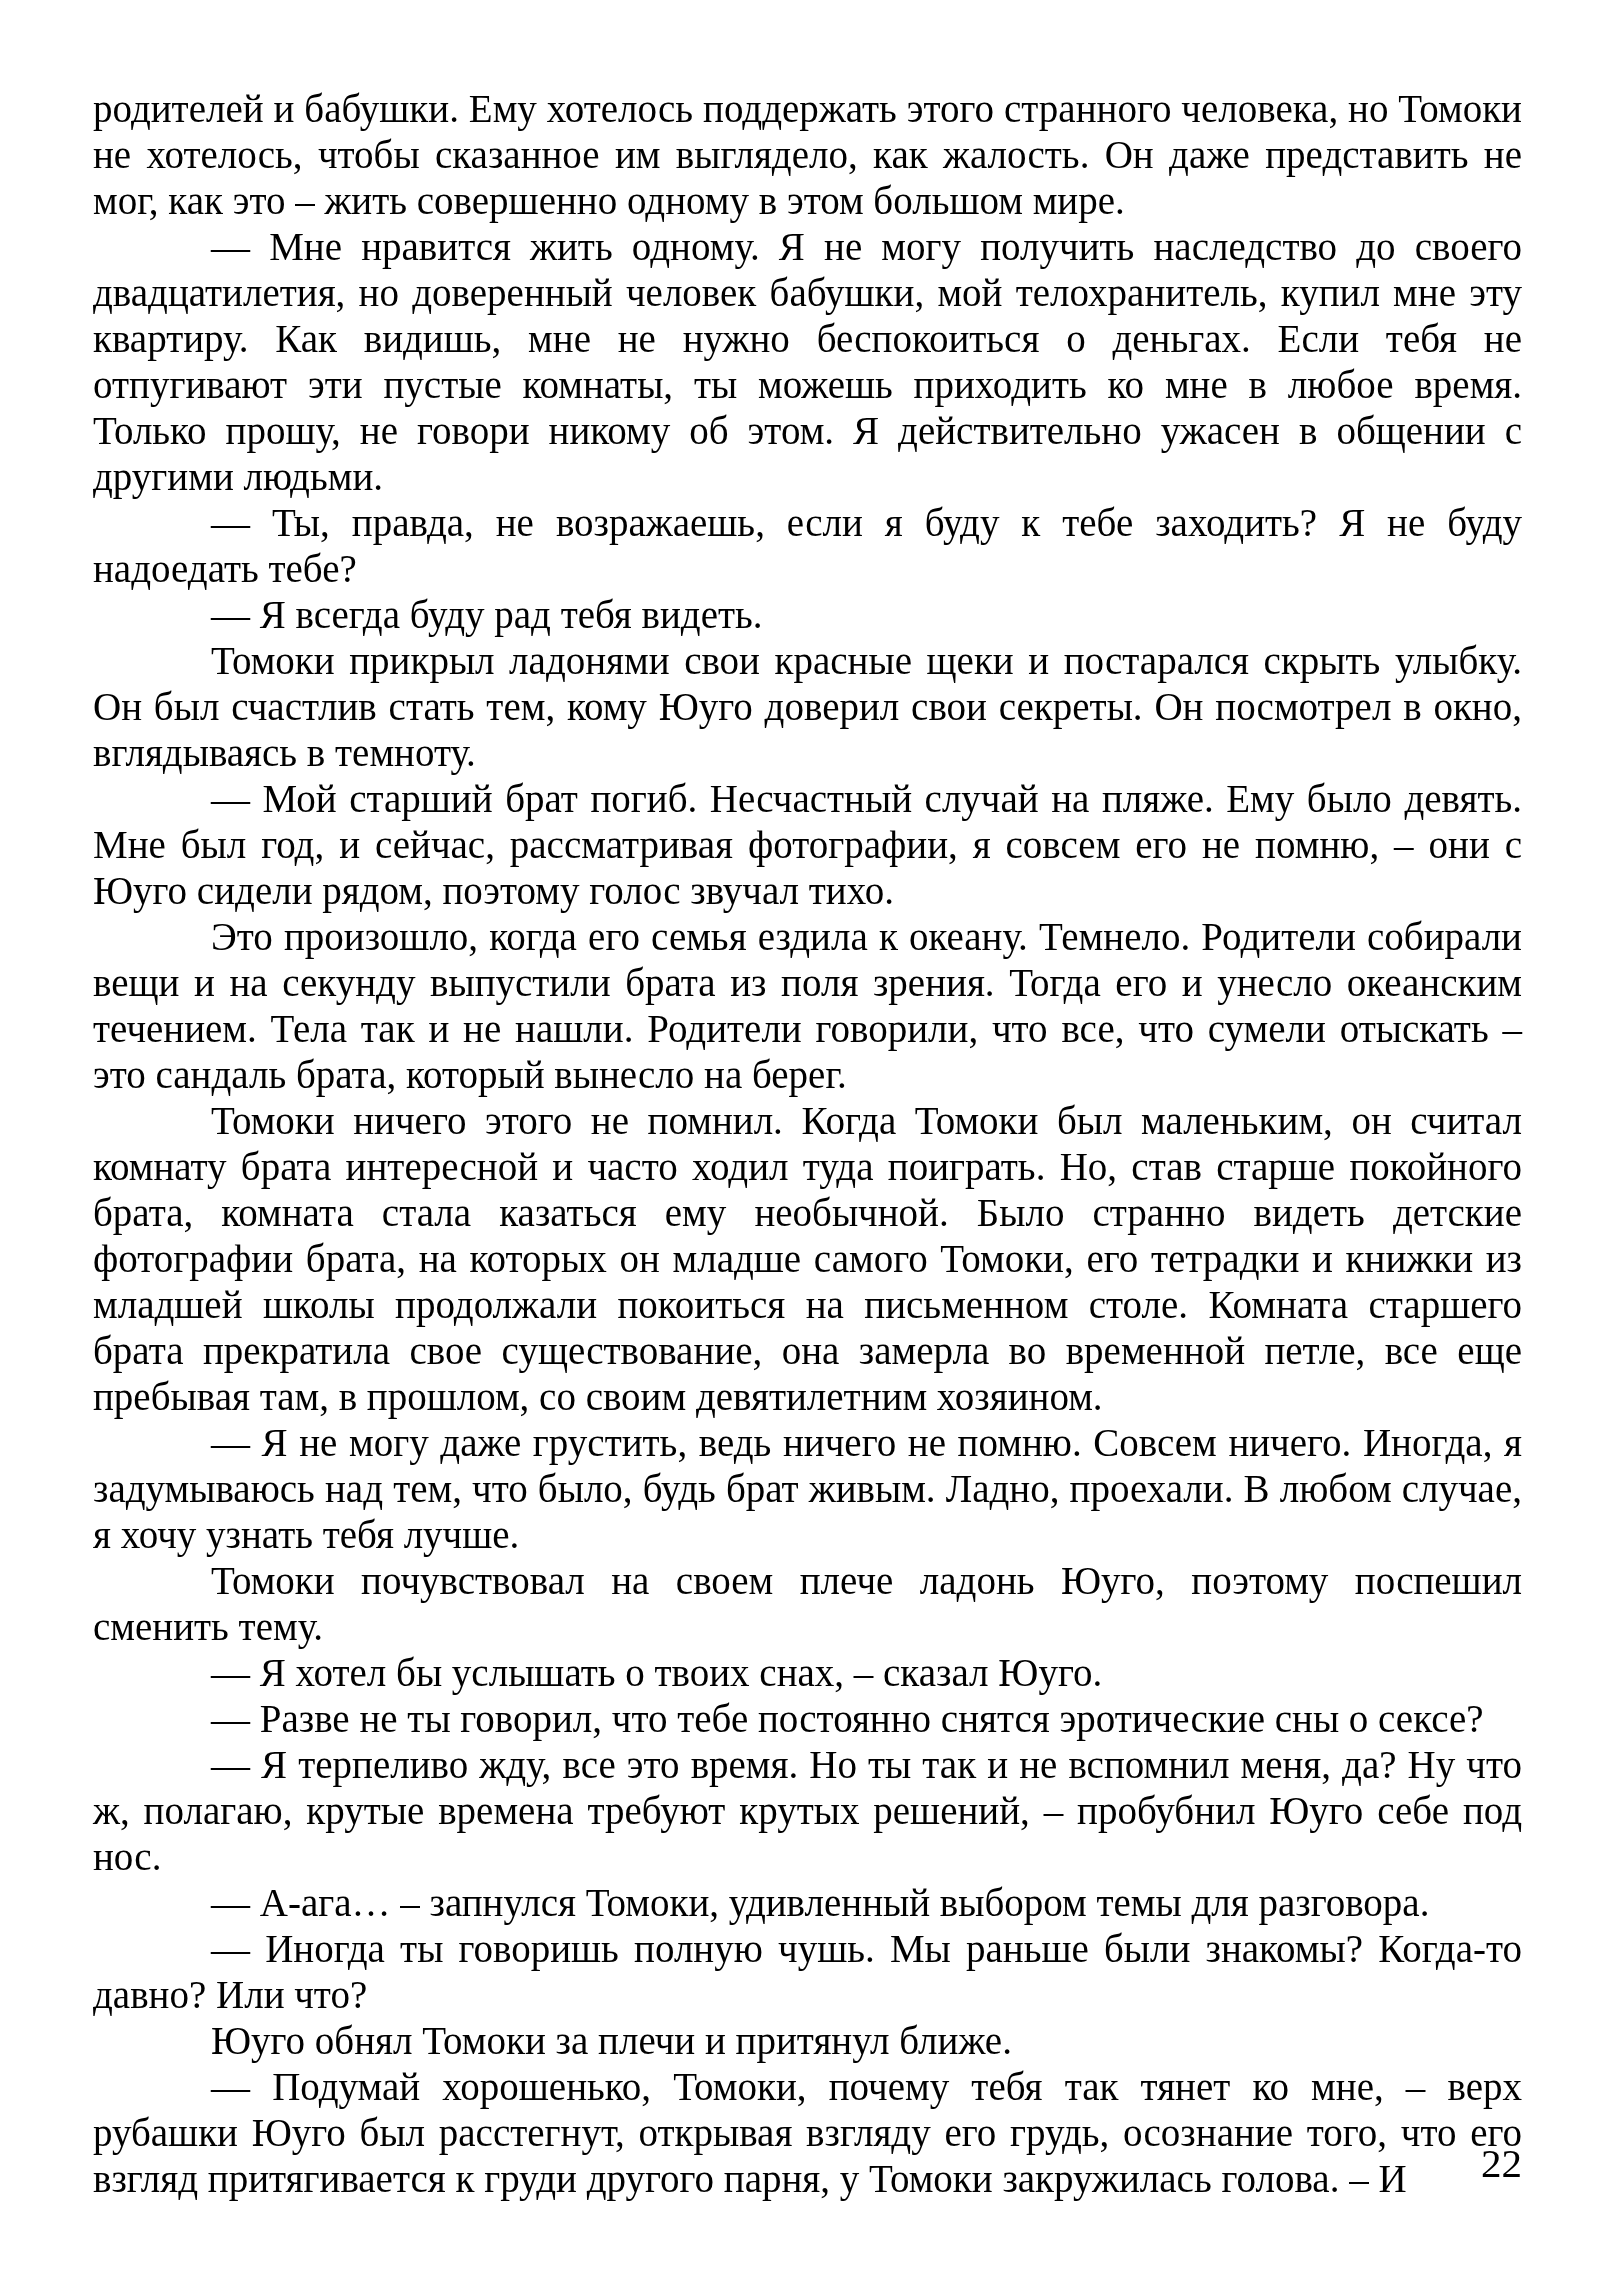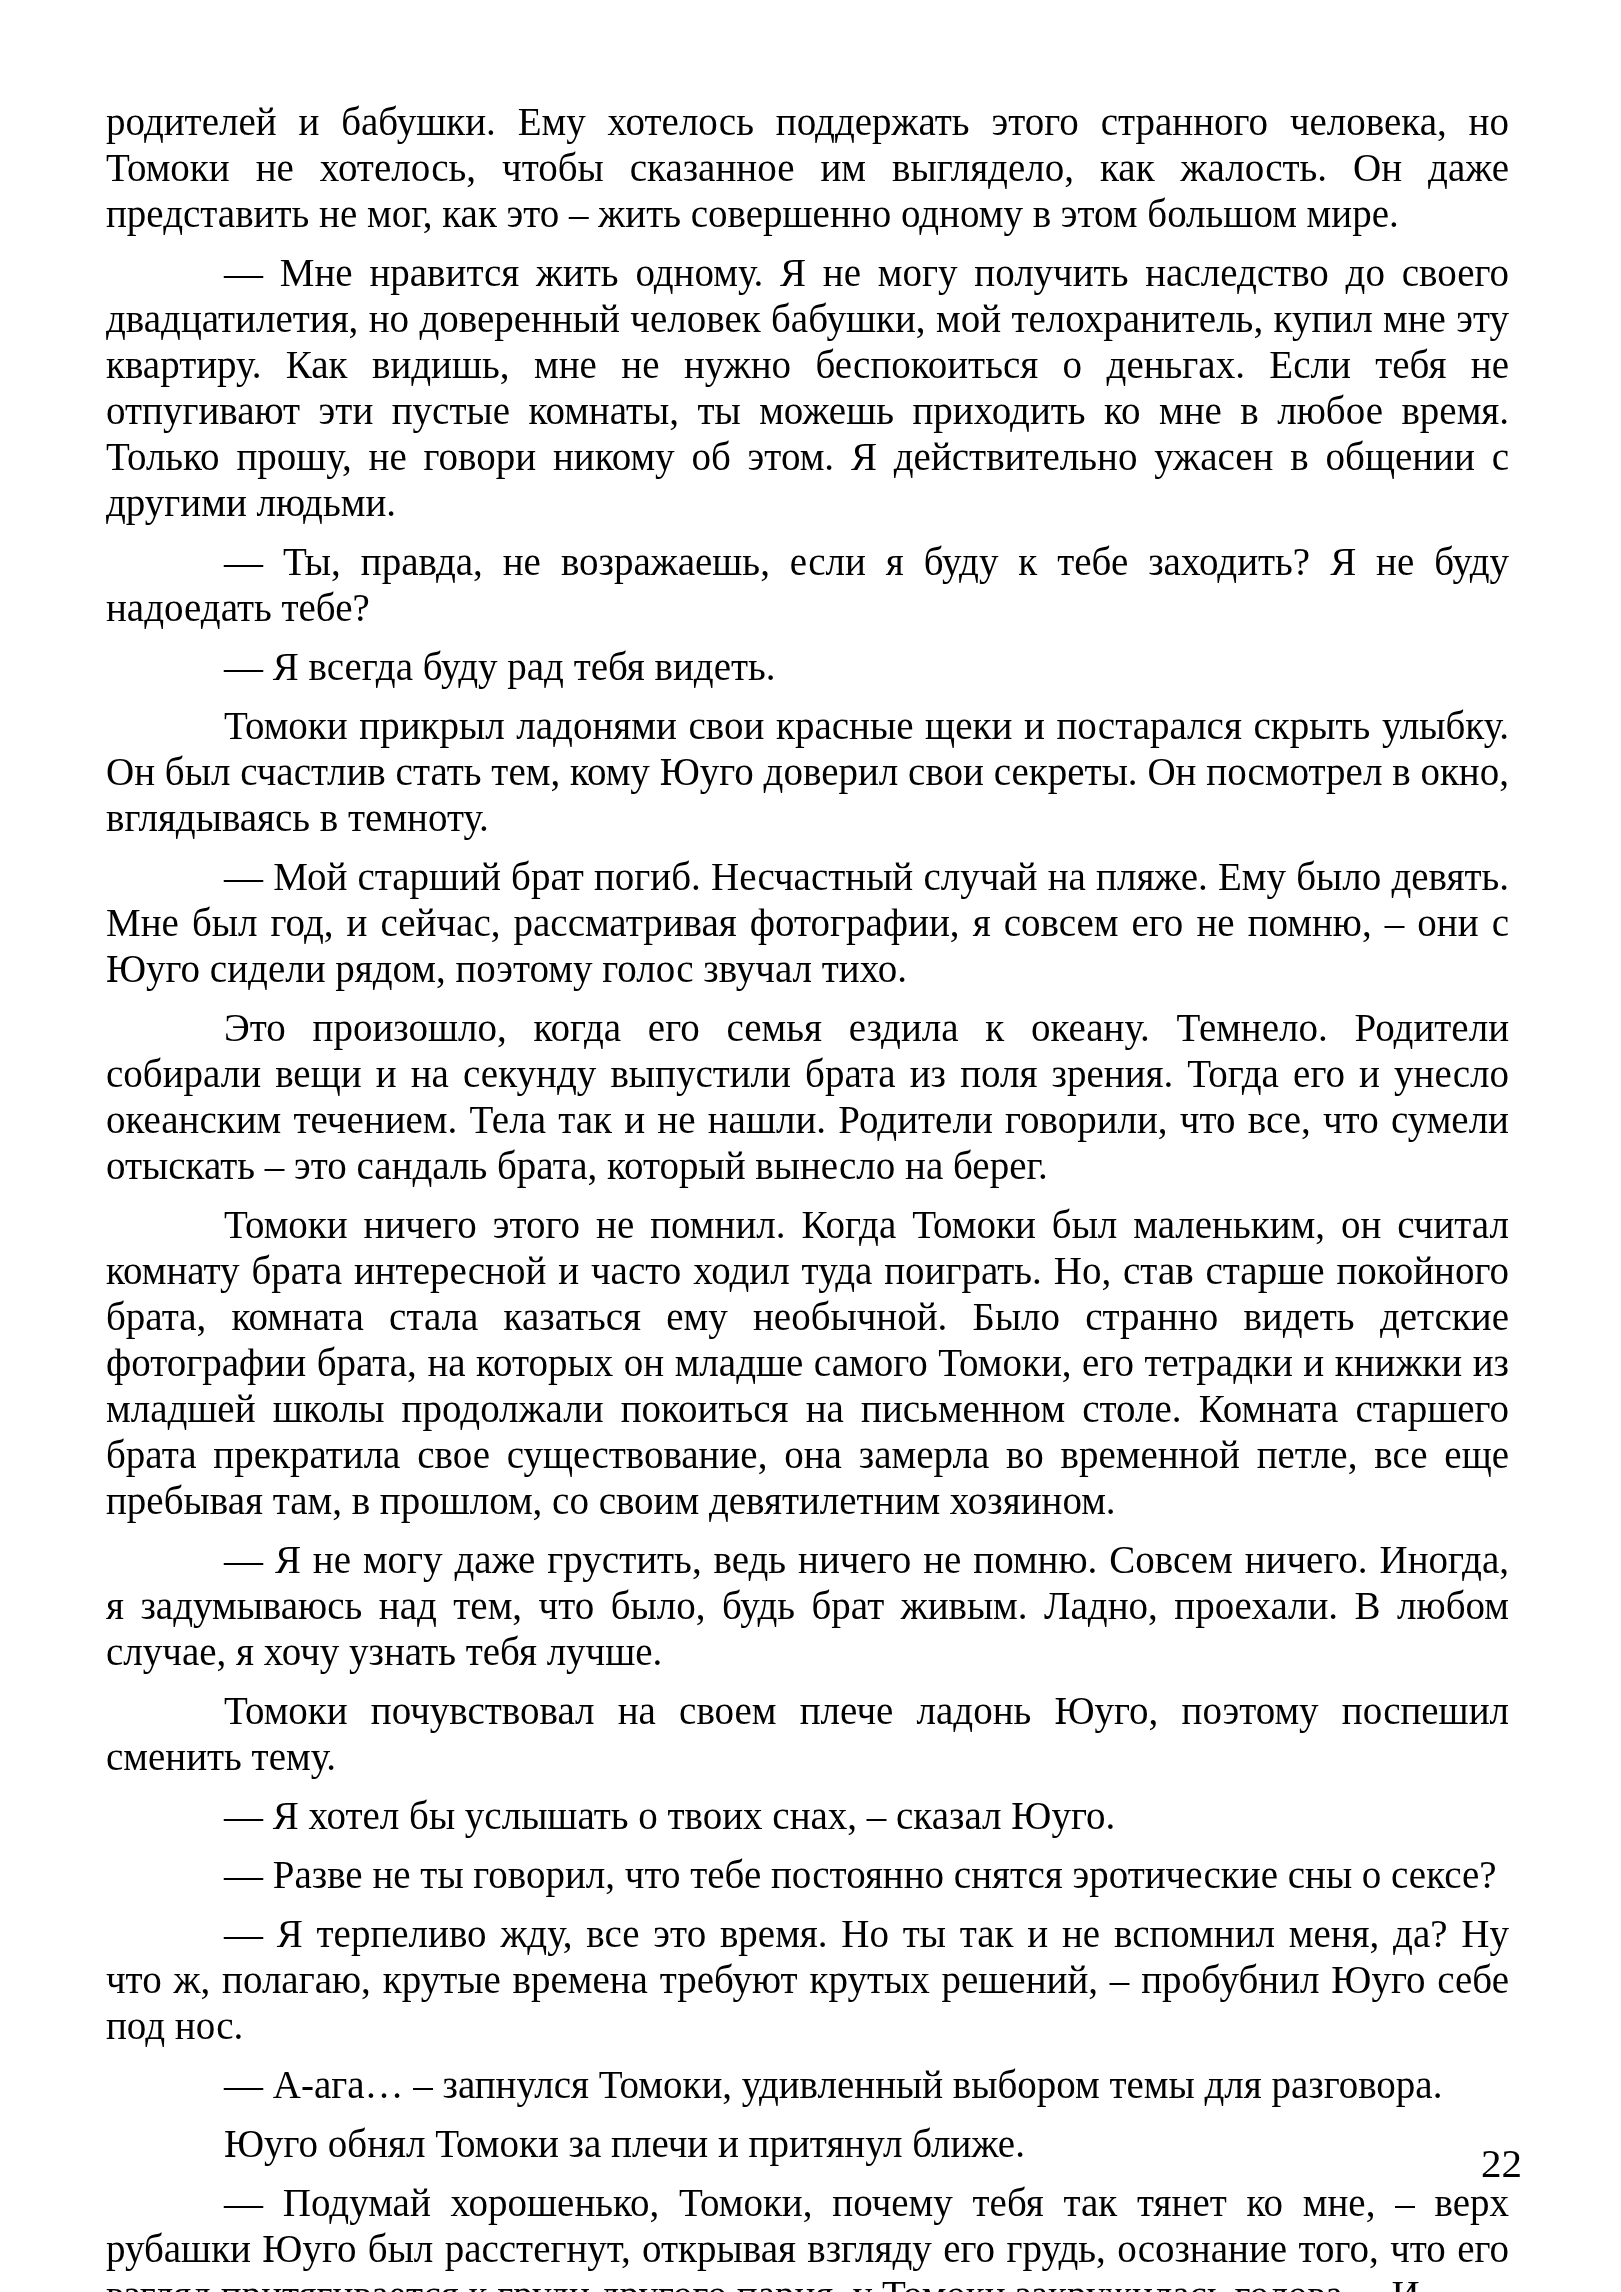--- a/index.html
+++ b/index.html
@@ -20,21 +20,21 @@
     left: 93px;
     top: 86px;
     width: 1429px;
     font-family: "Liberation Serif", "DejaVu Serif", serif;
     font-size: 39px;
     line-height: 46px;
     text-align: justify;
     color: #000000;
   }
   .para {
-    margin: 13px;
+    margin: 0;
     padding: 0;
     text-indent: 0;
   }
   .para.indent {
     text-indent: 118px;
   }
   .page-number {
     position: absolute;
     top: 2140px;
     right: 99px;
@@ -56,18 +56,19 @@
       <p class="para indent">Томоки прикрыл ладонями свои красные щеки и постарался скрыть улыбку. Он был счастлив стать тем, кому Юуго доверил свои секреты. Он посмотрел в окно, вглядываясь в темноту.</p>
       <p class="para indent">— Мой старший брат погиб. Несчастный случай на пляже. Ему было девять. Мне был год, и сейчас, рассматривая фотографии, я совсем его не помню, – они с Юуго сидели рядом, поэтому голос звучал тихо.</p>
       <p class="para indent">Это произошло, когда его семья ездила к океану. Темнело. Родители собирали вещи и на секунду выпустили брата из поля зрения. Тогда его и унесло океанским течением. Тела так и не нашли. Родители говорили, что все, что сумели отыскать – это сандаль брата, который вынесло на берег.</p>
       <p class="para indent">Томоки ничего этого не помнил. Когда Томоки был маленьким, он считал комнату брата интересной и часто ходил туда поиграть. Но, став старше покойного брата, комната стала казаться ему необычной. Было странно видеть детские фотографии брата, на которых он младше самого Томоки, его тетрадки и книжки из младшей школы продолжали покоиться на письменном столе. Комната старшего брата прекратила свое существование, она замерла во временной петле, все еще пребывая там, в прошлом, со своим девятилетним хозяином.</p>
       <p class="para indent">— Я не могу даже грустить, ведь ничего не помню. Совсем ничего. Иногда, я задумываюсь над тем, что было, будь брат живым. Ладно, проехали. В любом случае, я хочу узнать тебя лучше.</p>
       <p class="para indent">Томоки почувствовал на своем плече ладонь Юуго, поэтому поспешил сменить тему.</p>
       <p class="para indent">— Я хотел бы услышать о твоих снах, – сказал Юуго.</p>
       <p class="para indent">— Разве не ты говорил, что тебе постоянно снятся эротические сны о сексе?</p>
       <p class="para indent">— Я терпеливо жду, все это время. Но ты так и не вспомнил меня, да? Ну что ж, полагаю, крутые времена требуют крутых решений, – пробубнил Юуго себе под нос.</p>
       <p class="para indent">— А-ага… – запнулся Томоки, удивленный выбором темы для разговора.</p>
+      <p class="para indent">— Иногда ты говоришь полную чушь. Мы раньше были знакомы? Когда-то давно? Или что?</p>
       <p class="para indent">Юуго обнял Томоки за плечи и притянул ближе.</p>
       <p class="para indent">— Подумай хорошенько, Томоки, почему тебя так тянет ко мне, – верх рубашки Юуго был расстегнут, открывая взгляду его грудь, осознание того, что его взгляд притягивается к груди другого парня, у Томоки закружилась голова. – И</p>
     </div>
   <div class="page-number">22</div>
 </div>
 
 
 </body></html>

